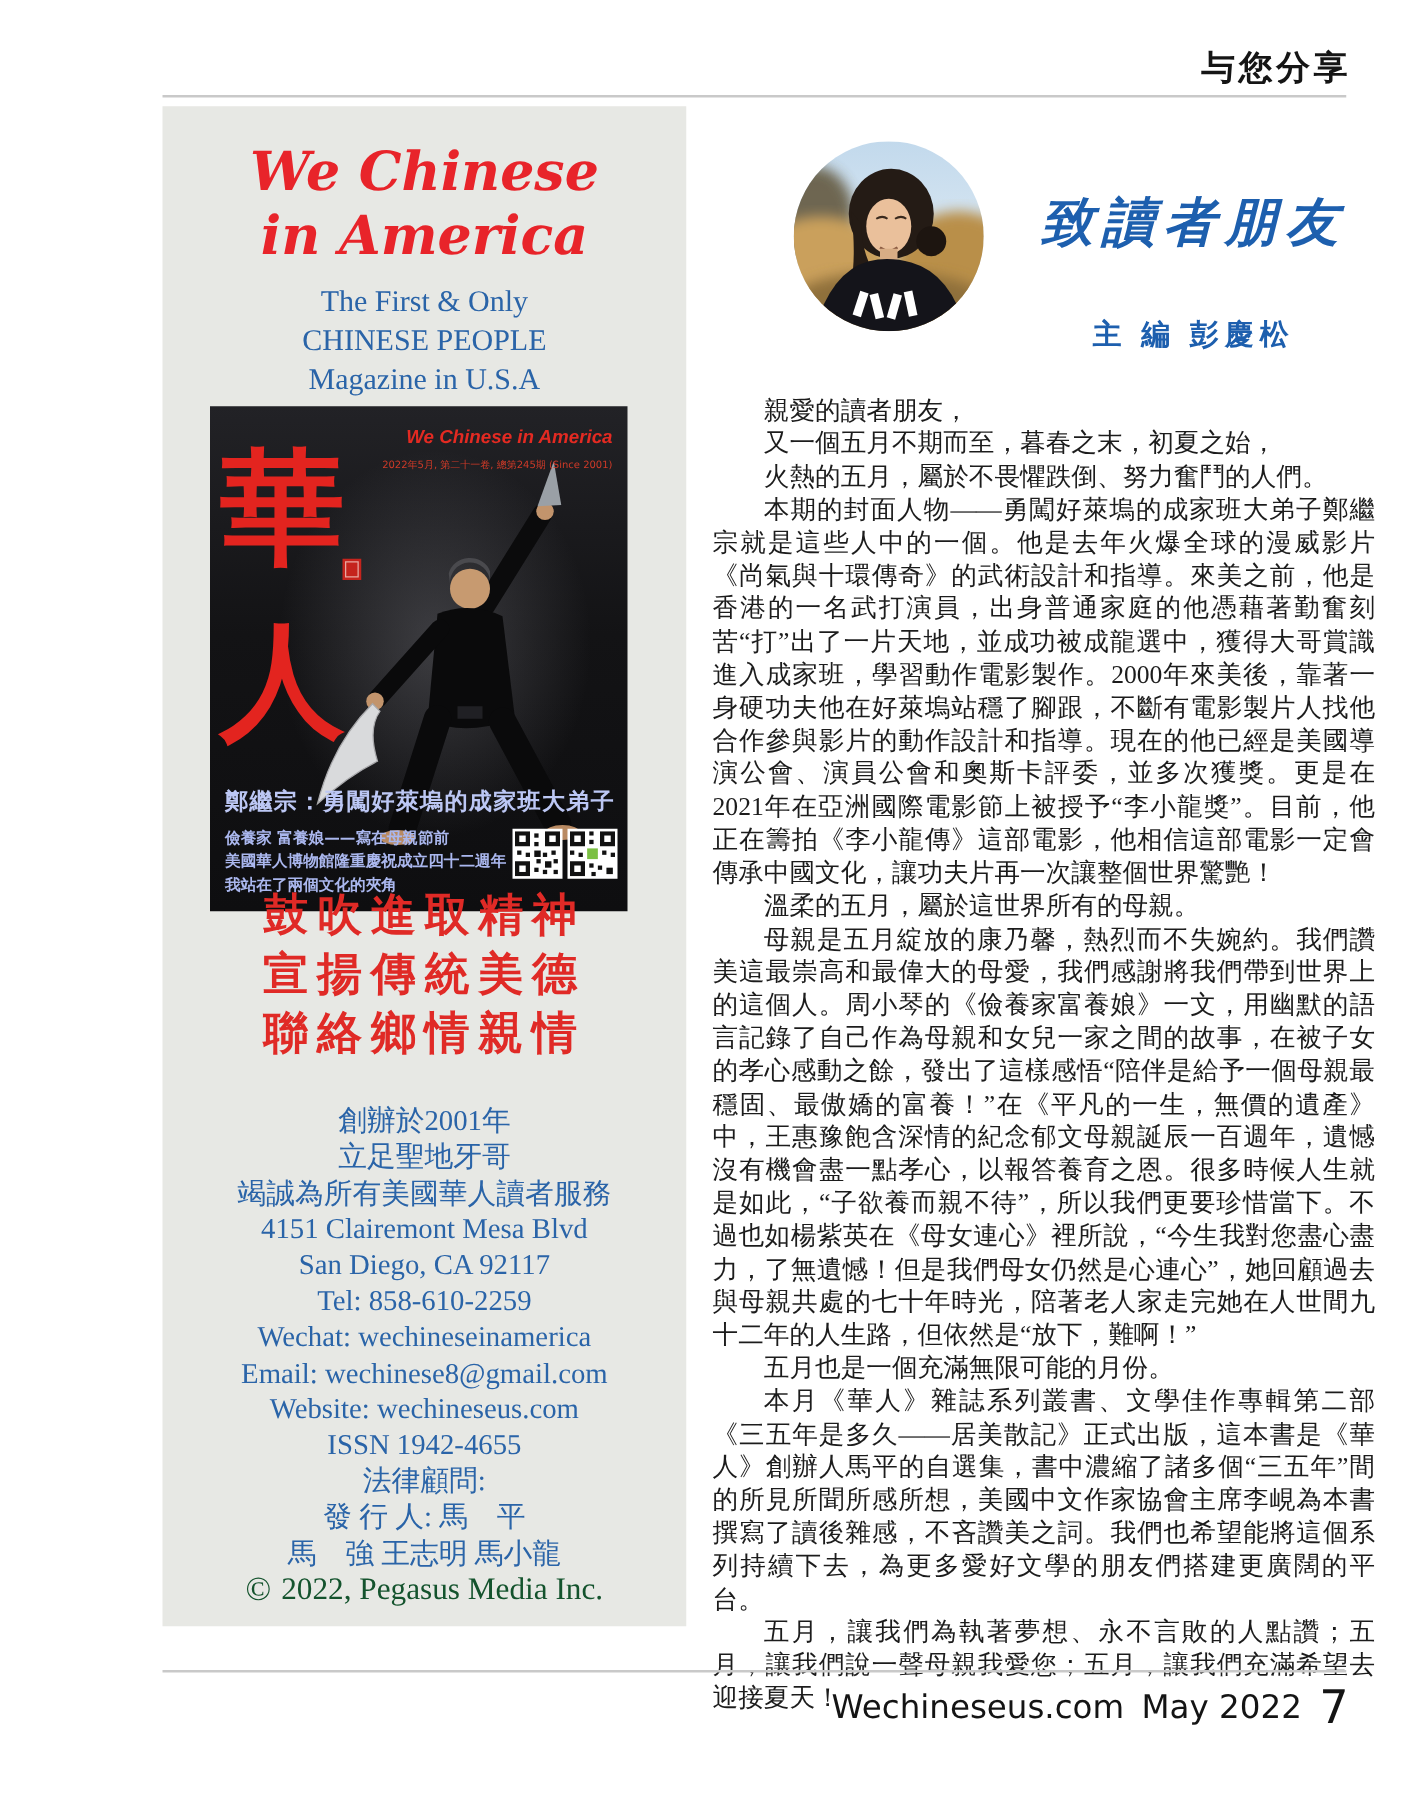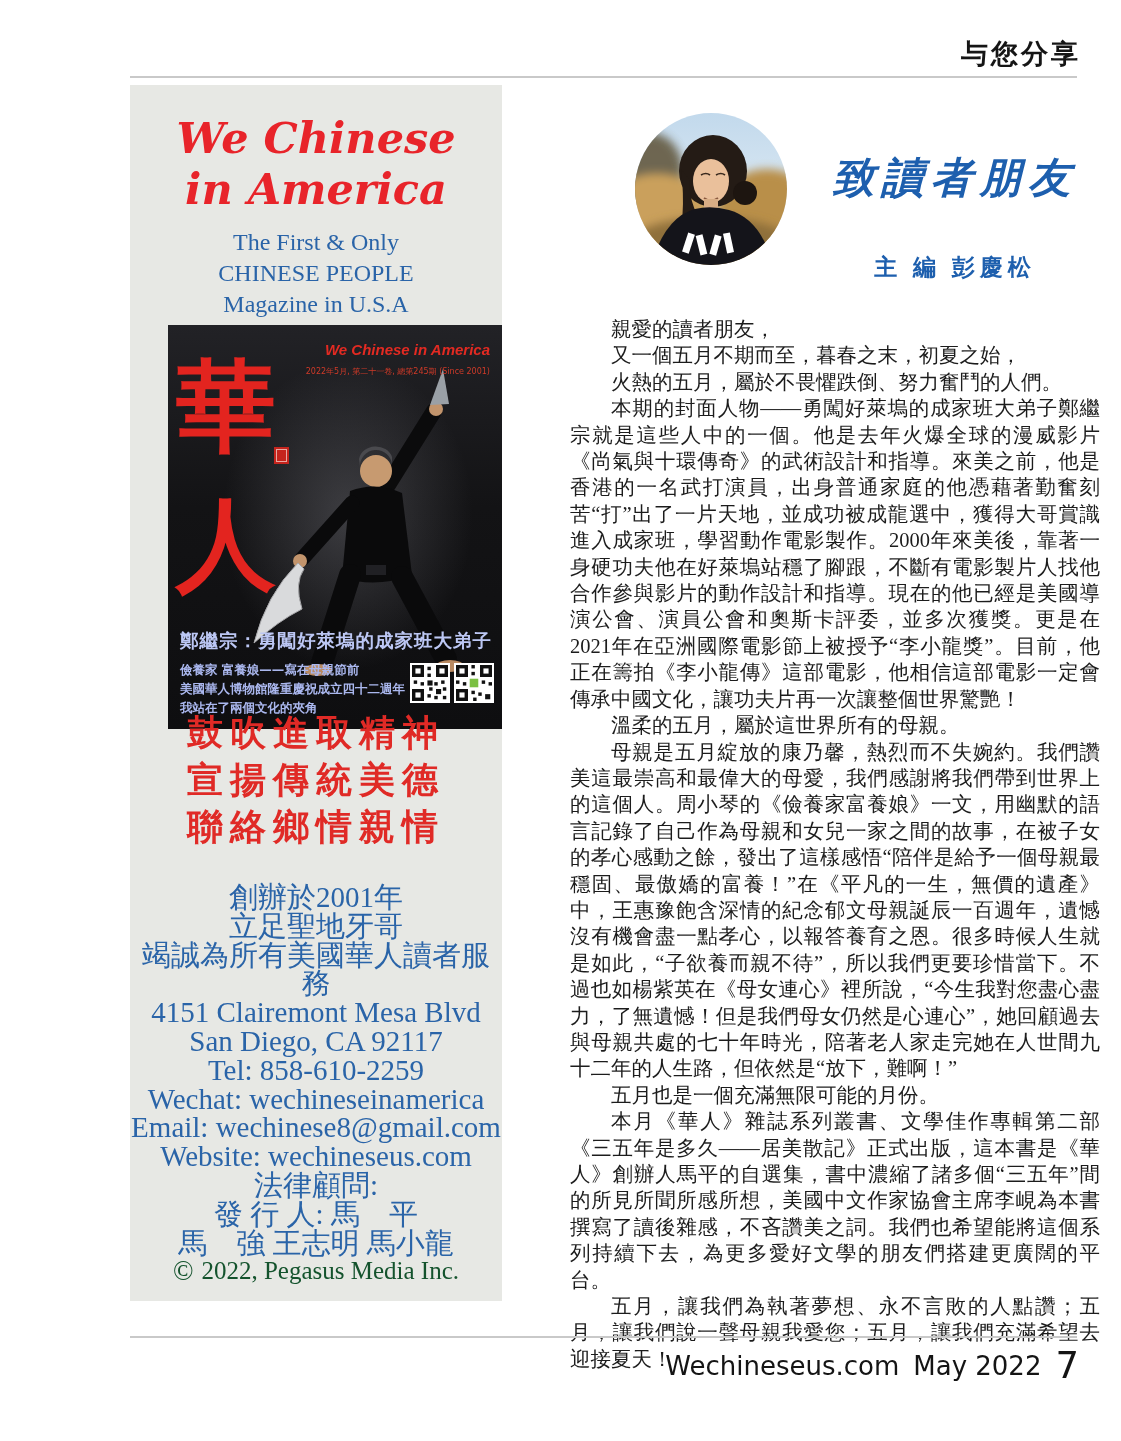--- a/index.html
+++ b/index.html
@@ -8,21 +8,21 @@
 
   
   .header-title{position:absolute;top:36px;right:80px;
     font-family:"DejaVu Sans","Liberation Sans",sans-serif;font-weight:bold;
     font-size:27px;color:#151515;letter-spacing:3px;}
   .rule{position:absolute;left:90px;width:947px;height:2px;background:#c9c9c9;}
   .rule.top{top:76px;}
   .rule.bottom{top:1336px;}
 
   
-  .sidebar{position:absolute;left:90px;top:85px;width:372px;height:1216px;
+  .sidebar{position:absolute;left:90px;top:85px;width:419px;height:1216px;
     background:#e7e8e4;text-align:center;}
   .masthead-script{margin-top:28px;color:#e8242a;font-style:italic;font-weight:bold;
     font-size:43px;line-height:51px;font-family:"DejaVu Serif",serif;}
   .masthead-tagline{margin-top:12px;color:#2a64a8;font-size:24px;line-height:31px;}
 
   .cover{position:absolute;left:38px;top:240px;width:334px;height:404px;
     background:linear-gradient(180deg,#222226 0%,#131315 45%,#0e0e10 100%);text-align:left;}
   .cover-glow{position:absolute;left:55px;top:35px;width:250px;height:310px;
     background:radial-gradient(closest-side,rgba(130,130,138,0.38),rgba(0,0,0,0));}
   .cover-script{position:absolute;top:16px;right:12px;color:#e32a22;font-style:italic;
@@ -38,21 +38,21 @@
   .cover-headlines{position:absolute;left:12px;bottom:12px;width:312px;
     font-family:"DejaVu Sans","Liberation Sans",sans-serif;}
   .cover-headline{color:#bcc7f4;font-size:18.5px;font-weight:bold;letter-spacing:1px;margin-bottom:7px;}
   .cover-subheadline{color:#aab7ee;font-size:12.5px;font-weight:bold;line-height:19px;width:238px;}
   .cover-qrs{position:absolute;right:8px;bottom:26px;display:flex;gap:4px;}
   .qr{width:40px;height:40px;background:#ffffff;padding:2px;box-sizing:border-box;}
 
   .slogans{position:absolute;top:624px;left:0;width:100%;color:#e02a26;font-weight:bold;
     font-size:36px;line-height:47px;letter-spacing:7px;font-family:"DejaVu Serif",serif;}
   .info{position:absolute;top:798px;left:0;width:100%;color:#2a64a8;
-    font-size:29px;line-height:28.8px;}
+    font-size:23px;line-height:28.8px;}
   .copyright{position:absolute;top:1170px;left:0;width:100%;color:#14532d;
     font-family:Liberation Serif, serif;font-size:25px;}
   .copyright .sym{display:inline-block;font-size:27px;margin-right:8px;transform:translateY(1px);}
 
   
   .portrait{position:absolute;left:595px;top:113px;width:152px;height:152px;border-radius:50%;
     overflow:hidden;}
   .main-title{position:absolute;left:790px;top:150px;width:250px;text-align:center;color:#1d5fae;
     font-size:42px;font-weight:bold;font-style:italic;letter-spacing:7px;
     font-family:Liberation Serif, serif;}
@@ -180,20 +180,21 @@
     <div class="info">
       <div>創辦於2001年</div>
       <div>立足聖地牙哥</div>
       <div>竭誠為所有美國華人讀者服務</div>
       <div>4151 Clairemont Mesa Blvd</div>
       <div>San Diego, CA 92117</div>
       <div>Tel: 858-610-2259</div>
       <div>Wechat: wechineseinamerica</div>
       <div>Email: wechinese8@gmail.com</div>
       <div>Website: wechineseus.com</div>
+      <div>ISSN 1942-4655</div>
       <div>法律顧問:</div>
       <div>發 行 人: 馬　平</div>
       <div>馬　強 王志明 馬小龍</div>
     </div>
 
     <div class="copyright">
       <span class="sym">©</span><span>2022, Pegasus Media Inc.</span>
     </div>
   </div>
 

